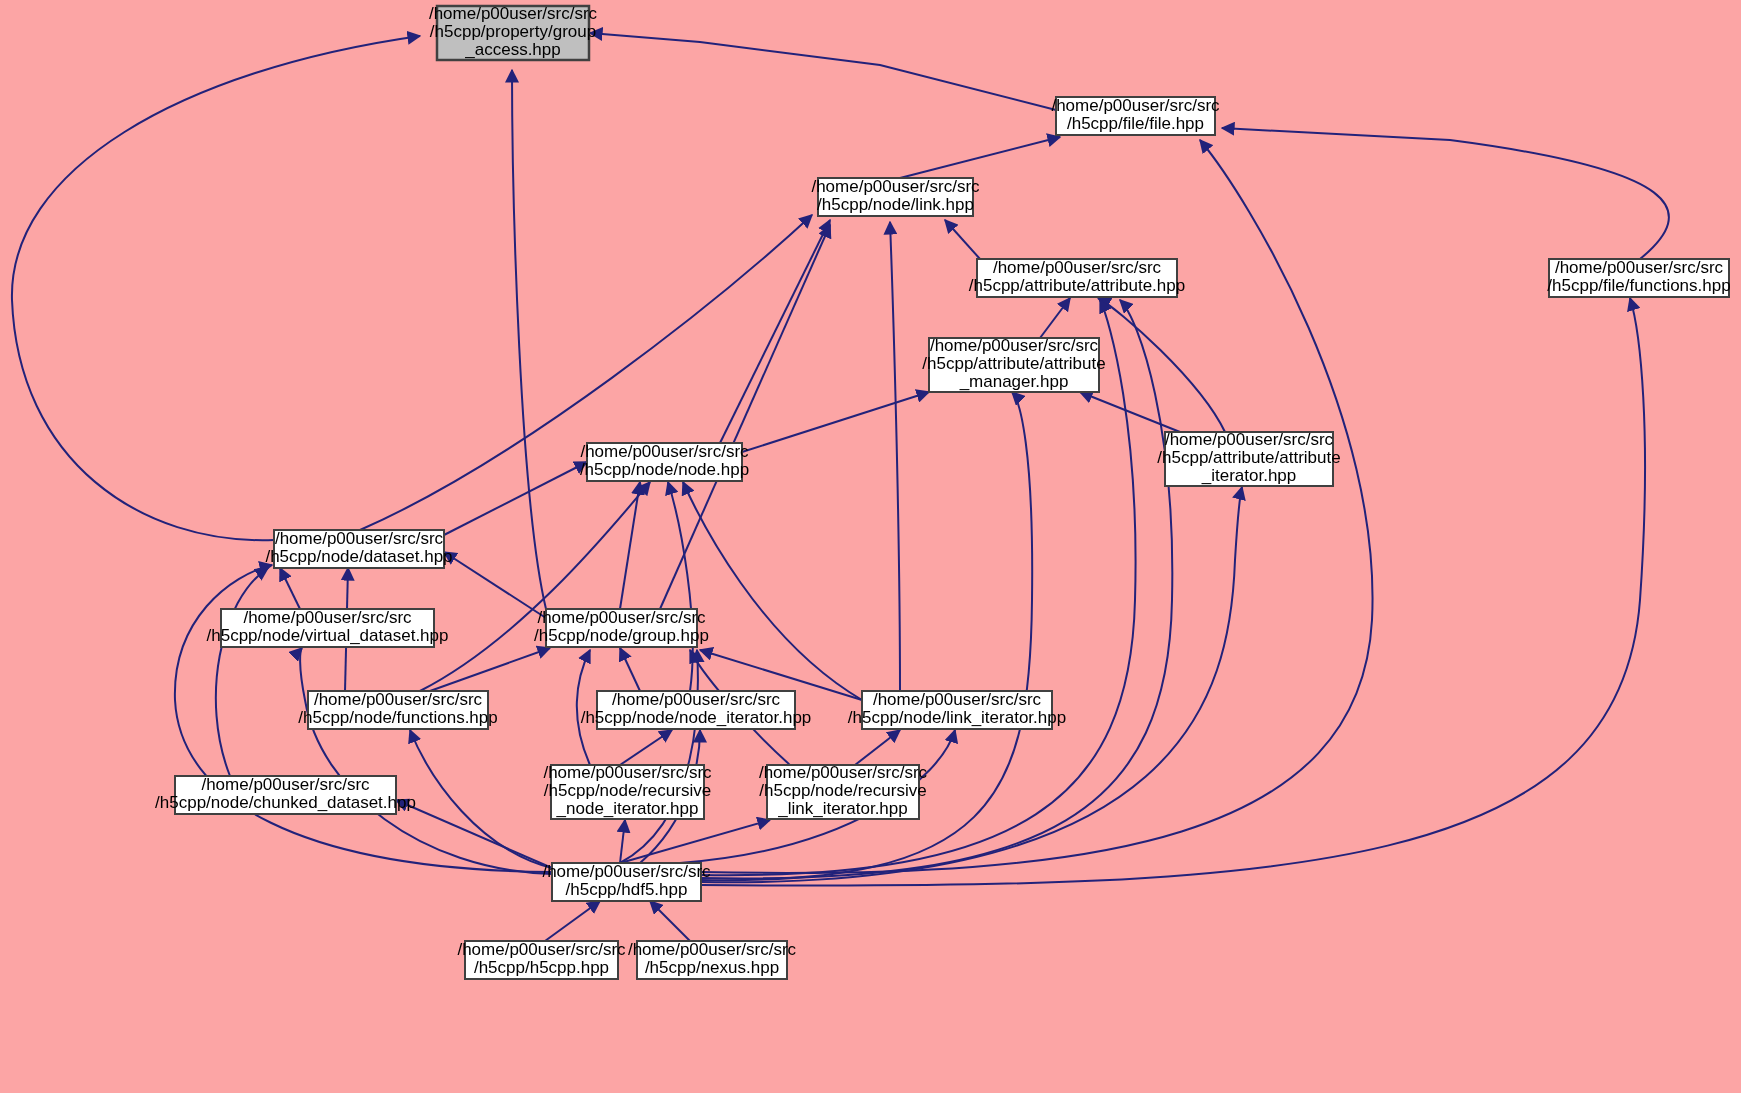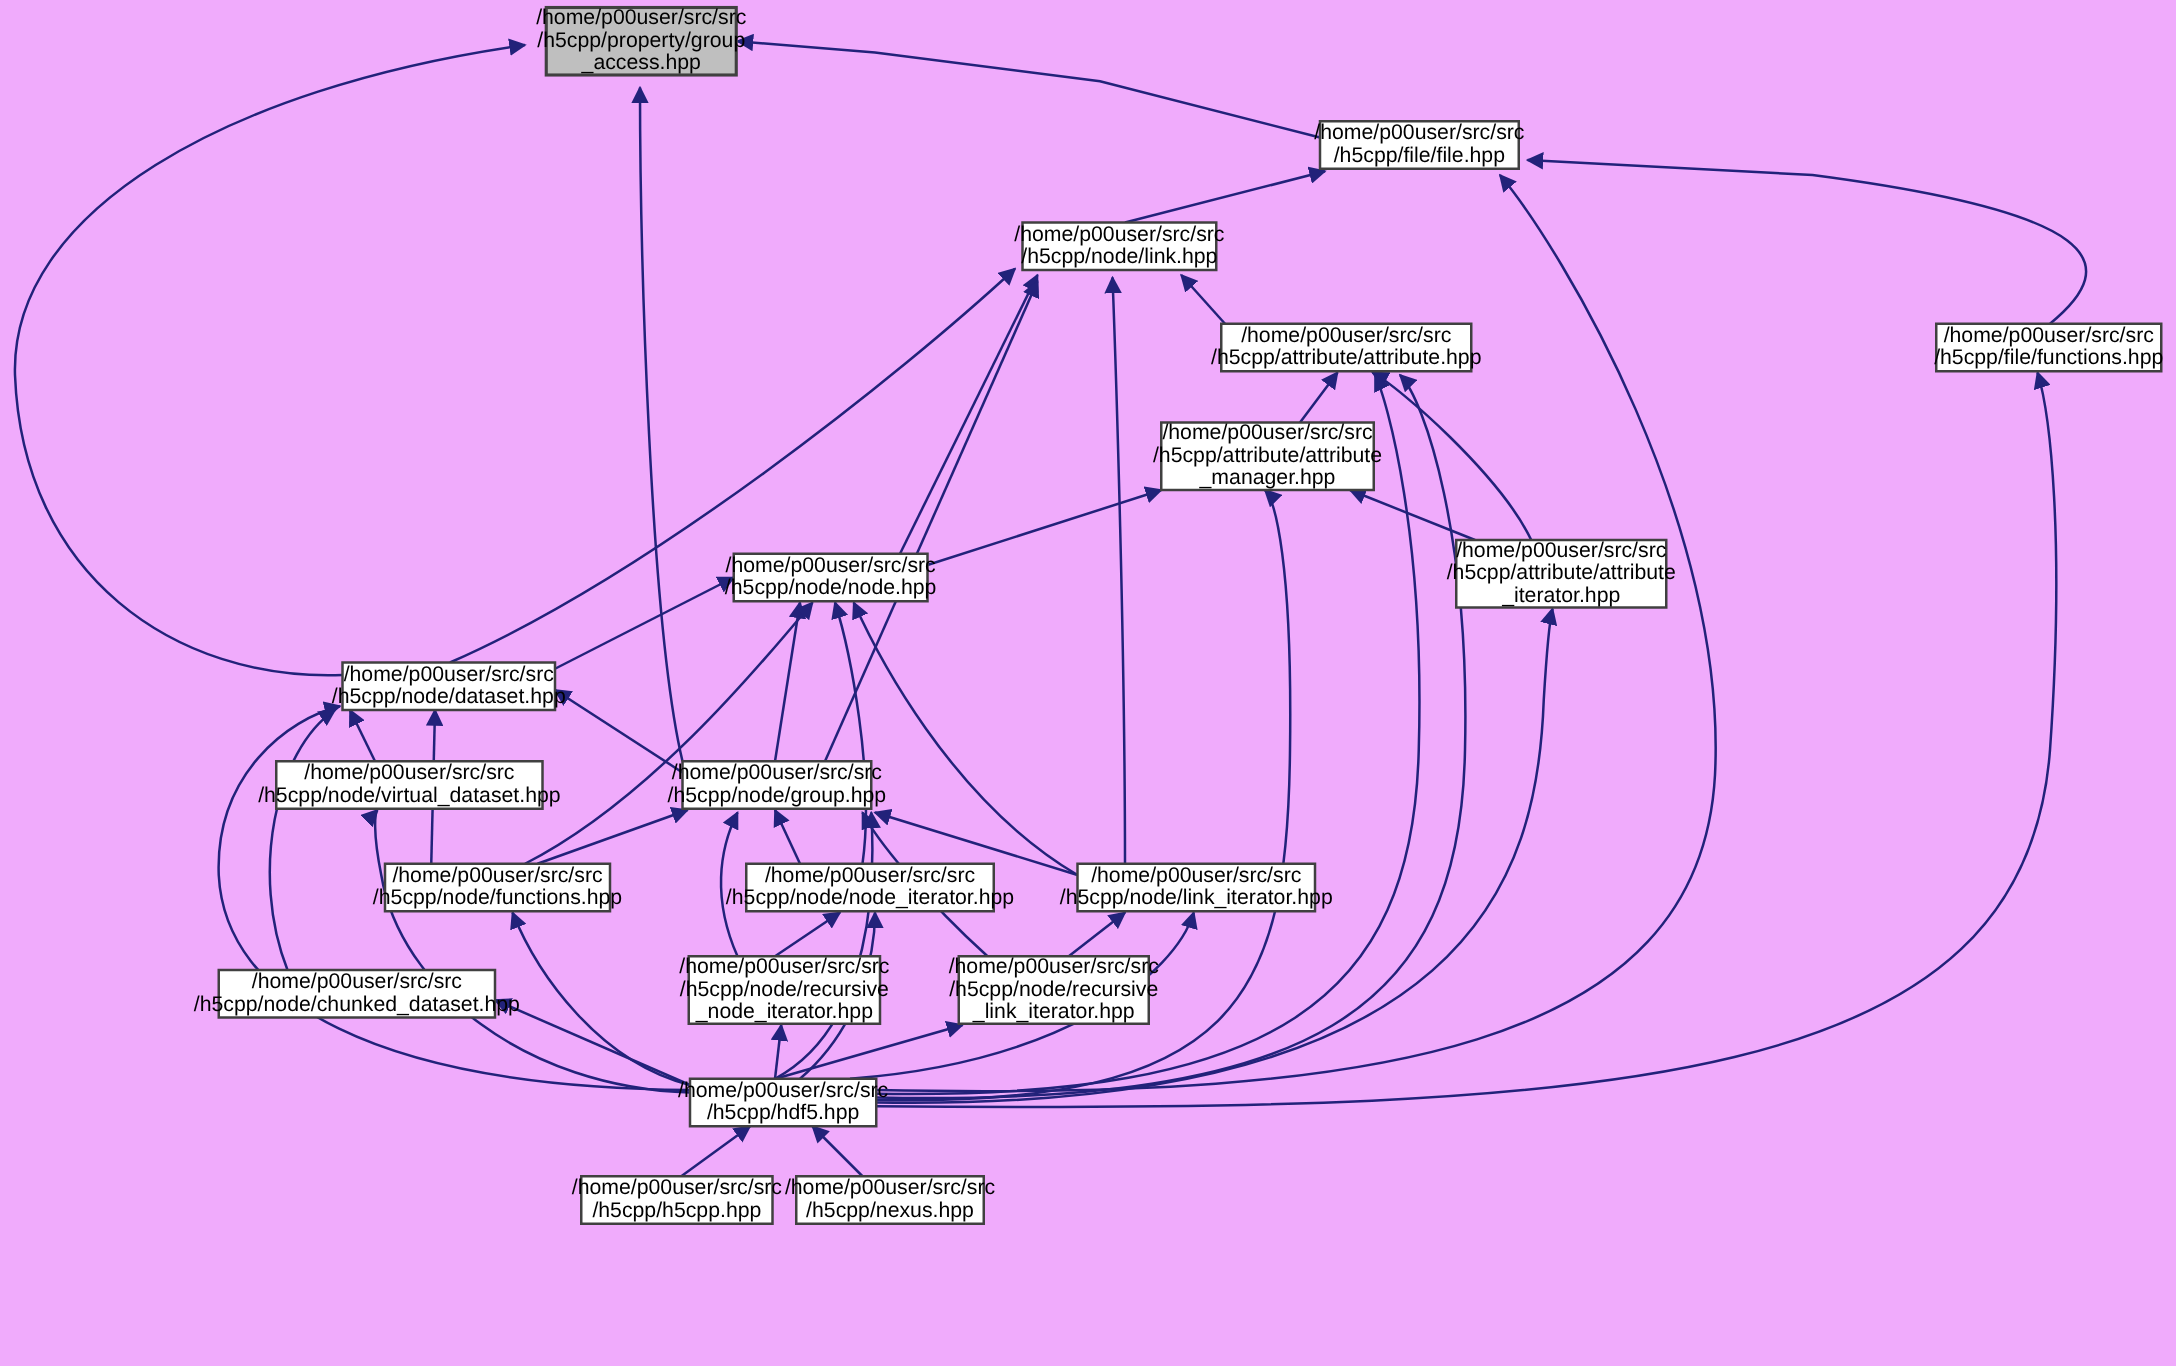--- a/index.html
+++ b/index.html
@@ -7,21 +7,21 @@
     padding: 0;
     background: #ffffff;
   }
   body {
     font-family: "Liberation Sans", sans-serif;
   }
   #graph-wrap {
     position: relative;
     width: 1741px;
     height: 1093px;
-    background: #f0abfc;
+    background: #fca5a5;
     overflow: hidden;
   }
   svg#dep-graph {
     display: block;
     width: 1741px;
     height: 1093px;
   }
   .node-box {
     fill: #ffffff;
     stroke: #404040;

